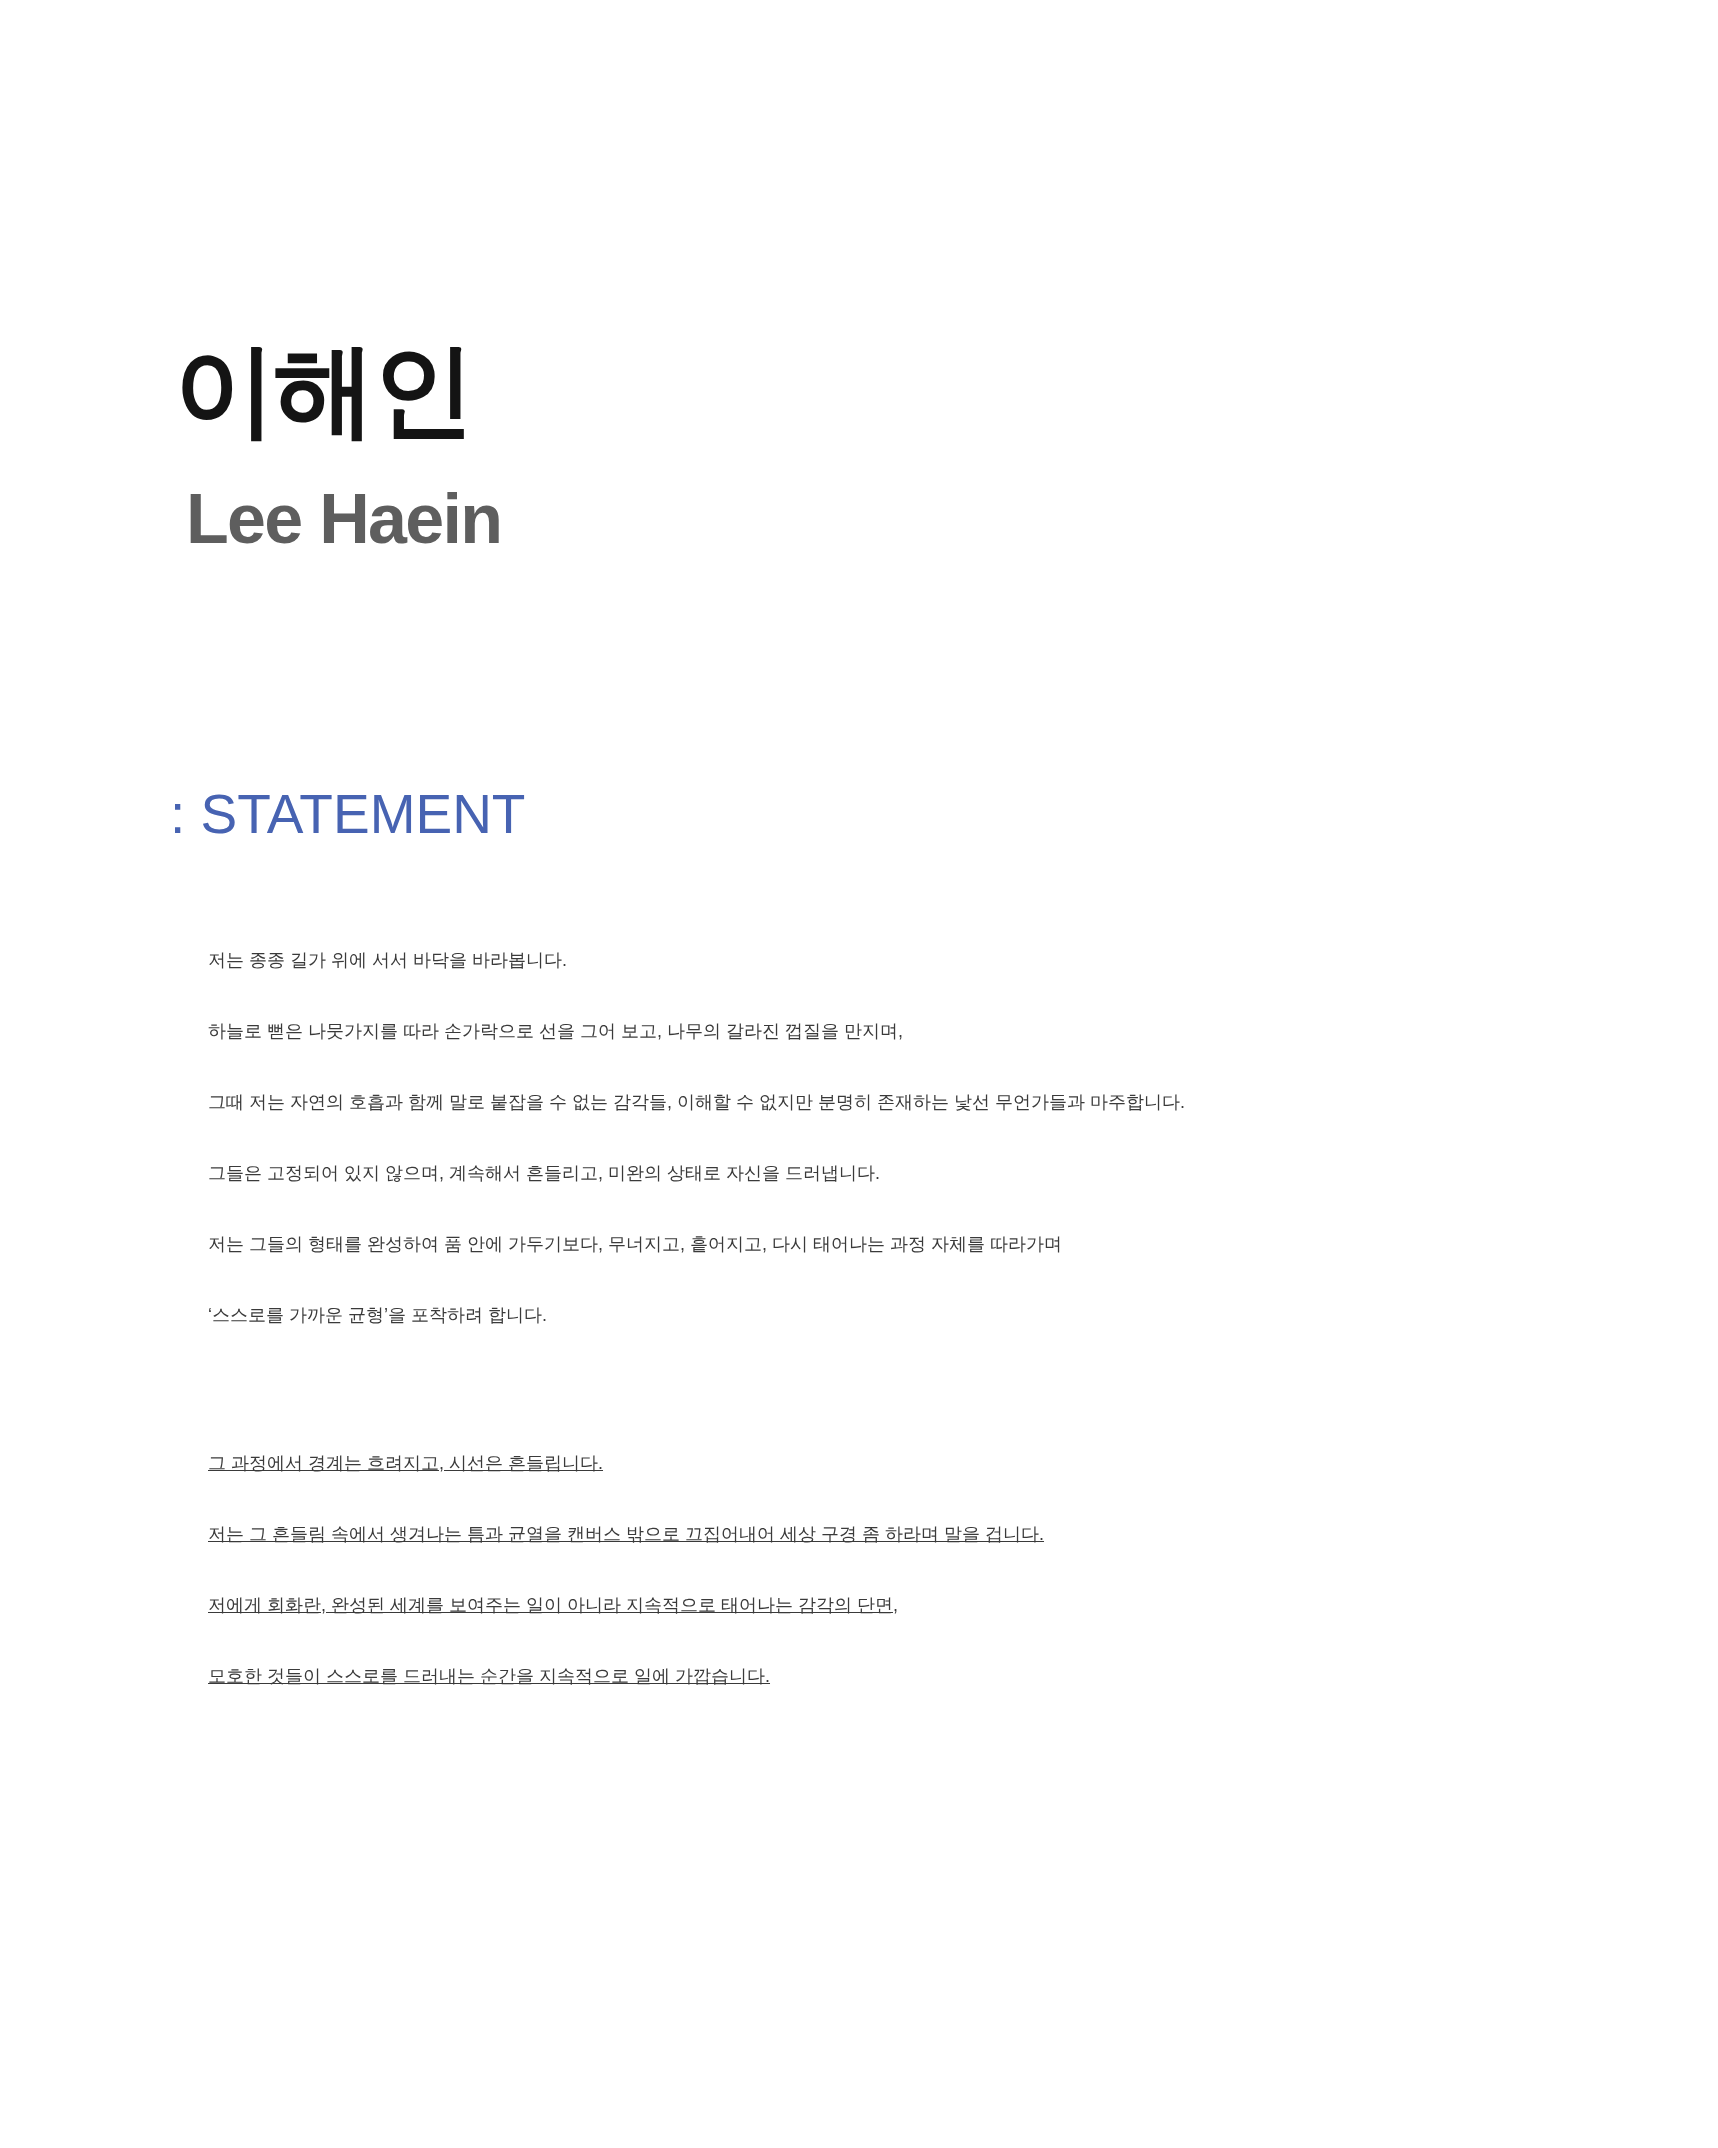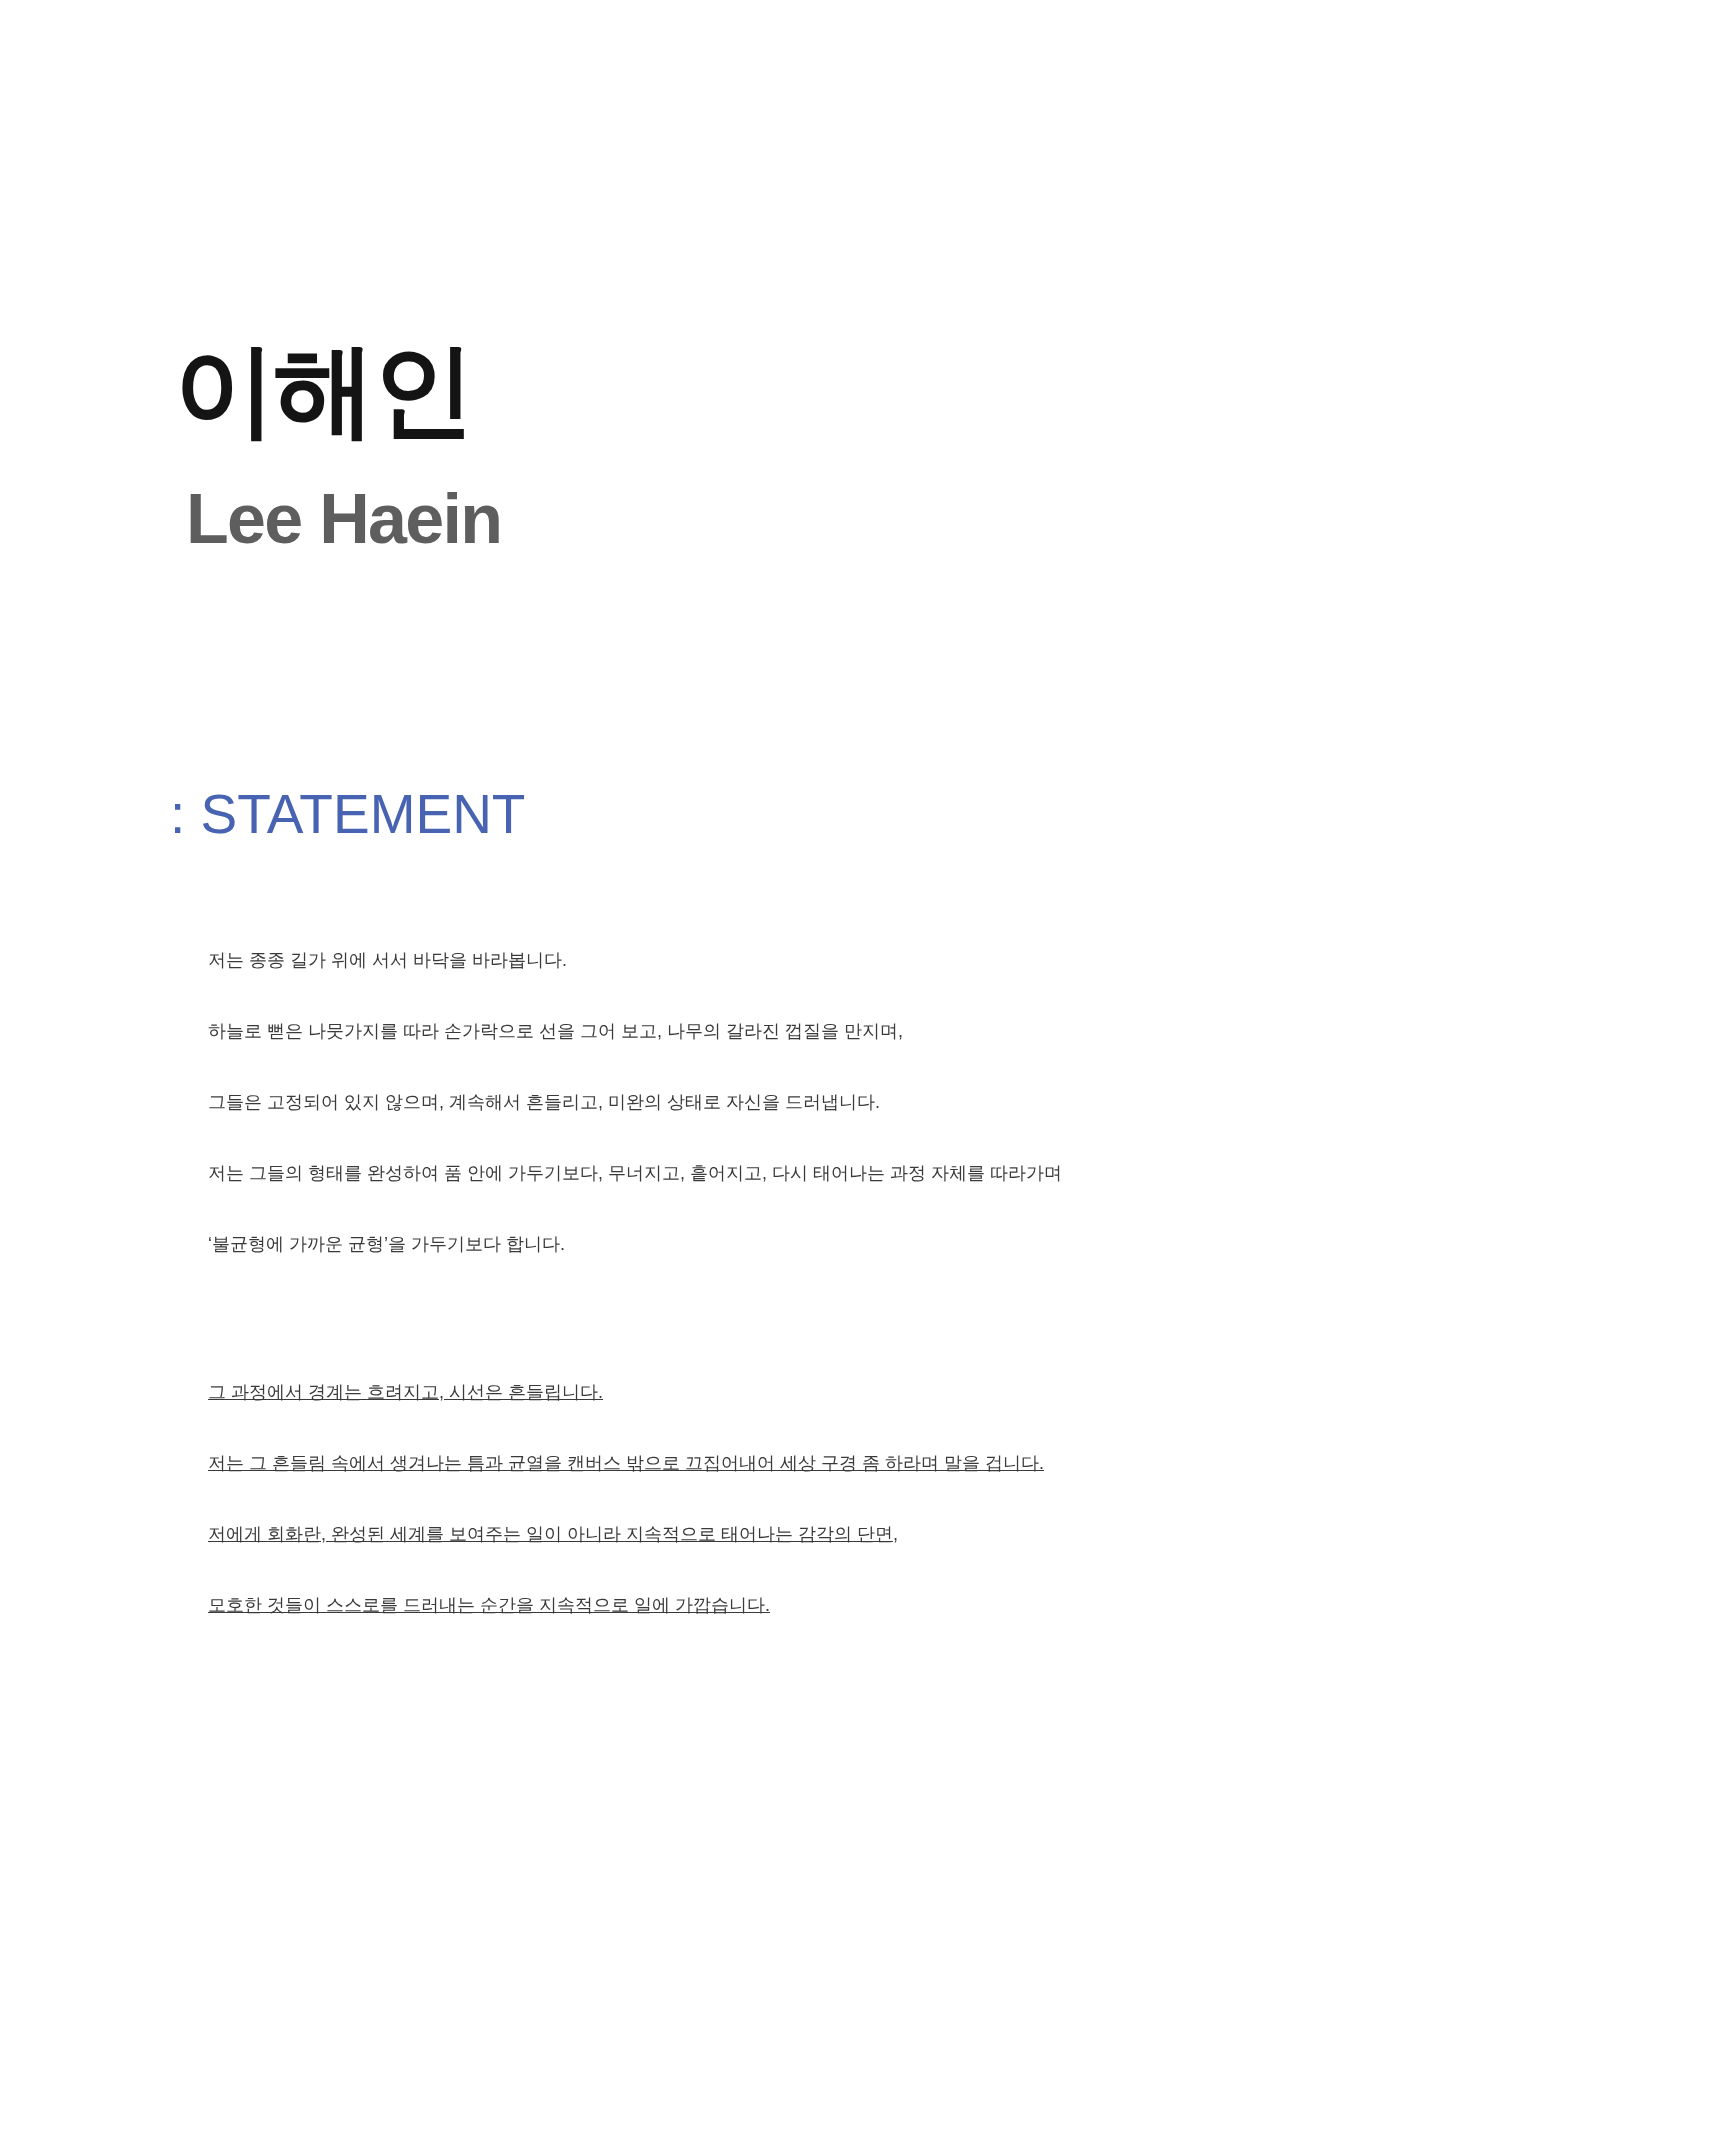--- a/index.html
+++ b/index.html
@@ -82,23 +82,24 @@
 
   <h2 class="name-en">Lee Haein</h2>
 
   <h2 class="statement-title">: STATEMENT</h2>
 
   <div class="statement-body">
 
     <div class="statement-paragraph paragraph-1">
       <span class="statement-line">저는 종종 길가 위에 서서 바닥을 바라봅니다.</span>
       <span class="statement-line">하늘로 뻗은 나뭇가지를 따라 손가락으로 선을 그어 보고, 나무의 갈라진 껍질을 만지며,</span>
+      <span class="statement-line">그때 저는 자연의 호흡과 함께 말로 붙잡을 수 없는 감각들, 이해할 수 없지만 분명히 존재하는 낯선 무언가들과 마주합니다.</span>
       <span class="statement-line">그들은 고정되어 있지 않으며, 계속해서 흔들리고, 미완의 상태로 자신을 드러냅니다.</span>
       <span class="statement-line">저는 그들의 형태를 완성하여 품 안에 가두기보다, 무너지고, 흩어지고, 다시 태어나는 과정 자체를 따라가며</span>
-      <span class="statement-line">‘불균형에 가까운 균형’을 가두기보다 합니다.</span>
+      <span class="statement-line">‘스스로를 가까운 균형’을 포착하려 합니다.</span>
     </div>
 
     <div class="statement-paragraph paragraph-2">
       <span class="statement-line">그 과정에서 경계는 흐려지고, 시선은 흔들립니다.</span>
       <span class="statement-line">저는 그 흔들림 속에서 생겨나는 틈과 균열을 캔버스 밖으로 끄집어내어 세상 구경 좀 하라며 말을 겁니다.</span>
       <span class="statement-line">저에게 회화란, 완성된 세계를 보여주는 일이 아니라 지속적으로 태어나는 감각의 단면,</span>
       <span class="statement-line">모호한 것들이 스스로를 드러내는 순간을 지속적으로 일에 가깝습니다.</span>
     </div>
 
   </div>

